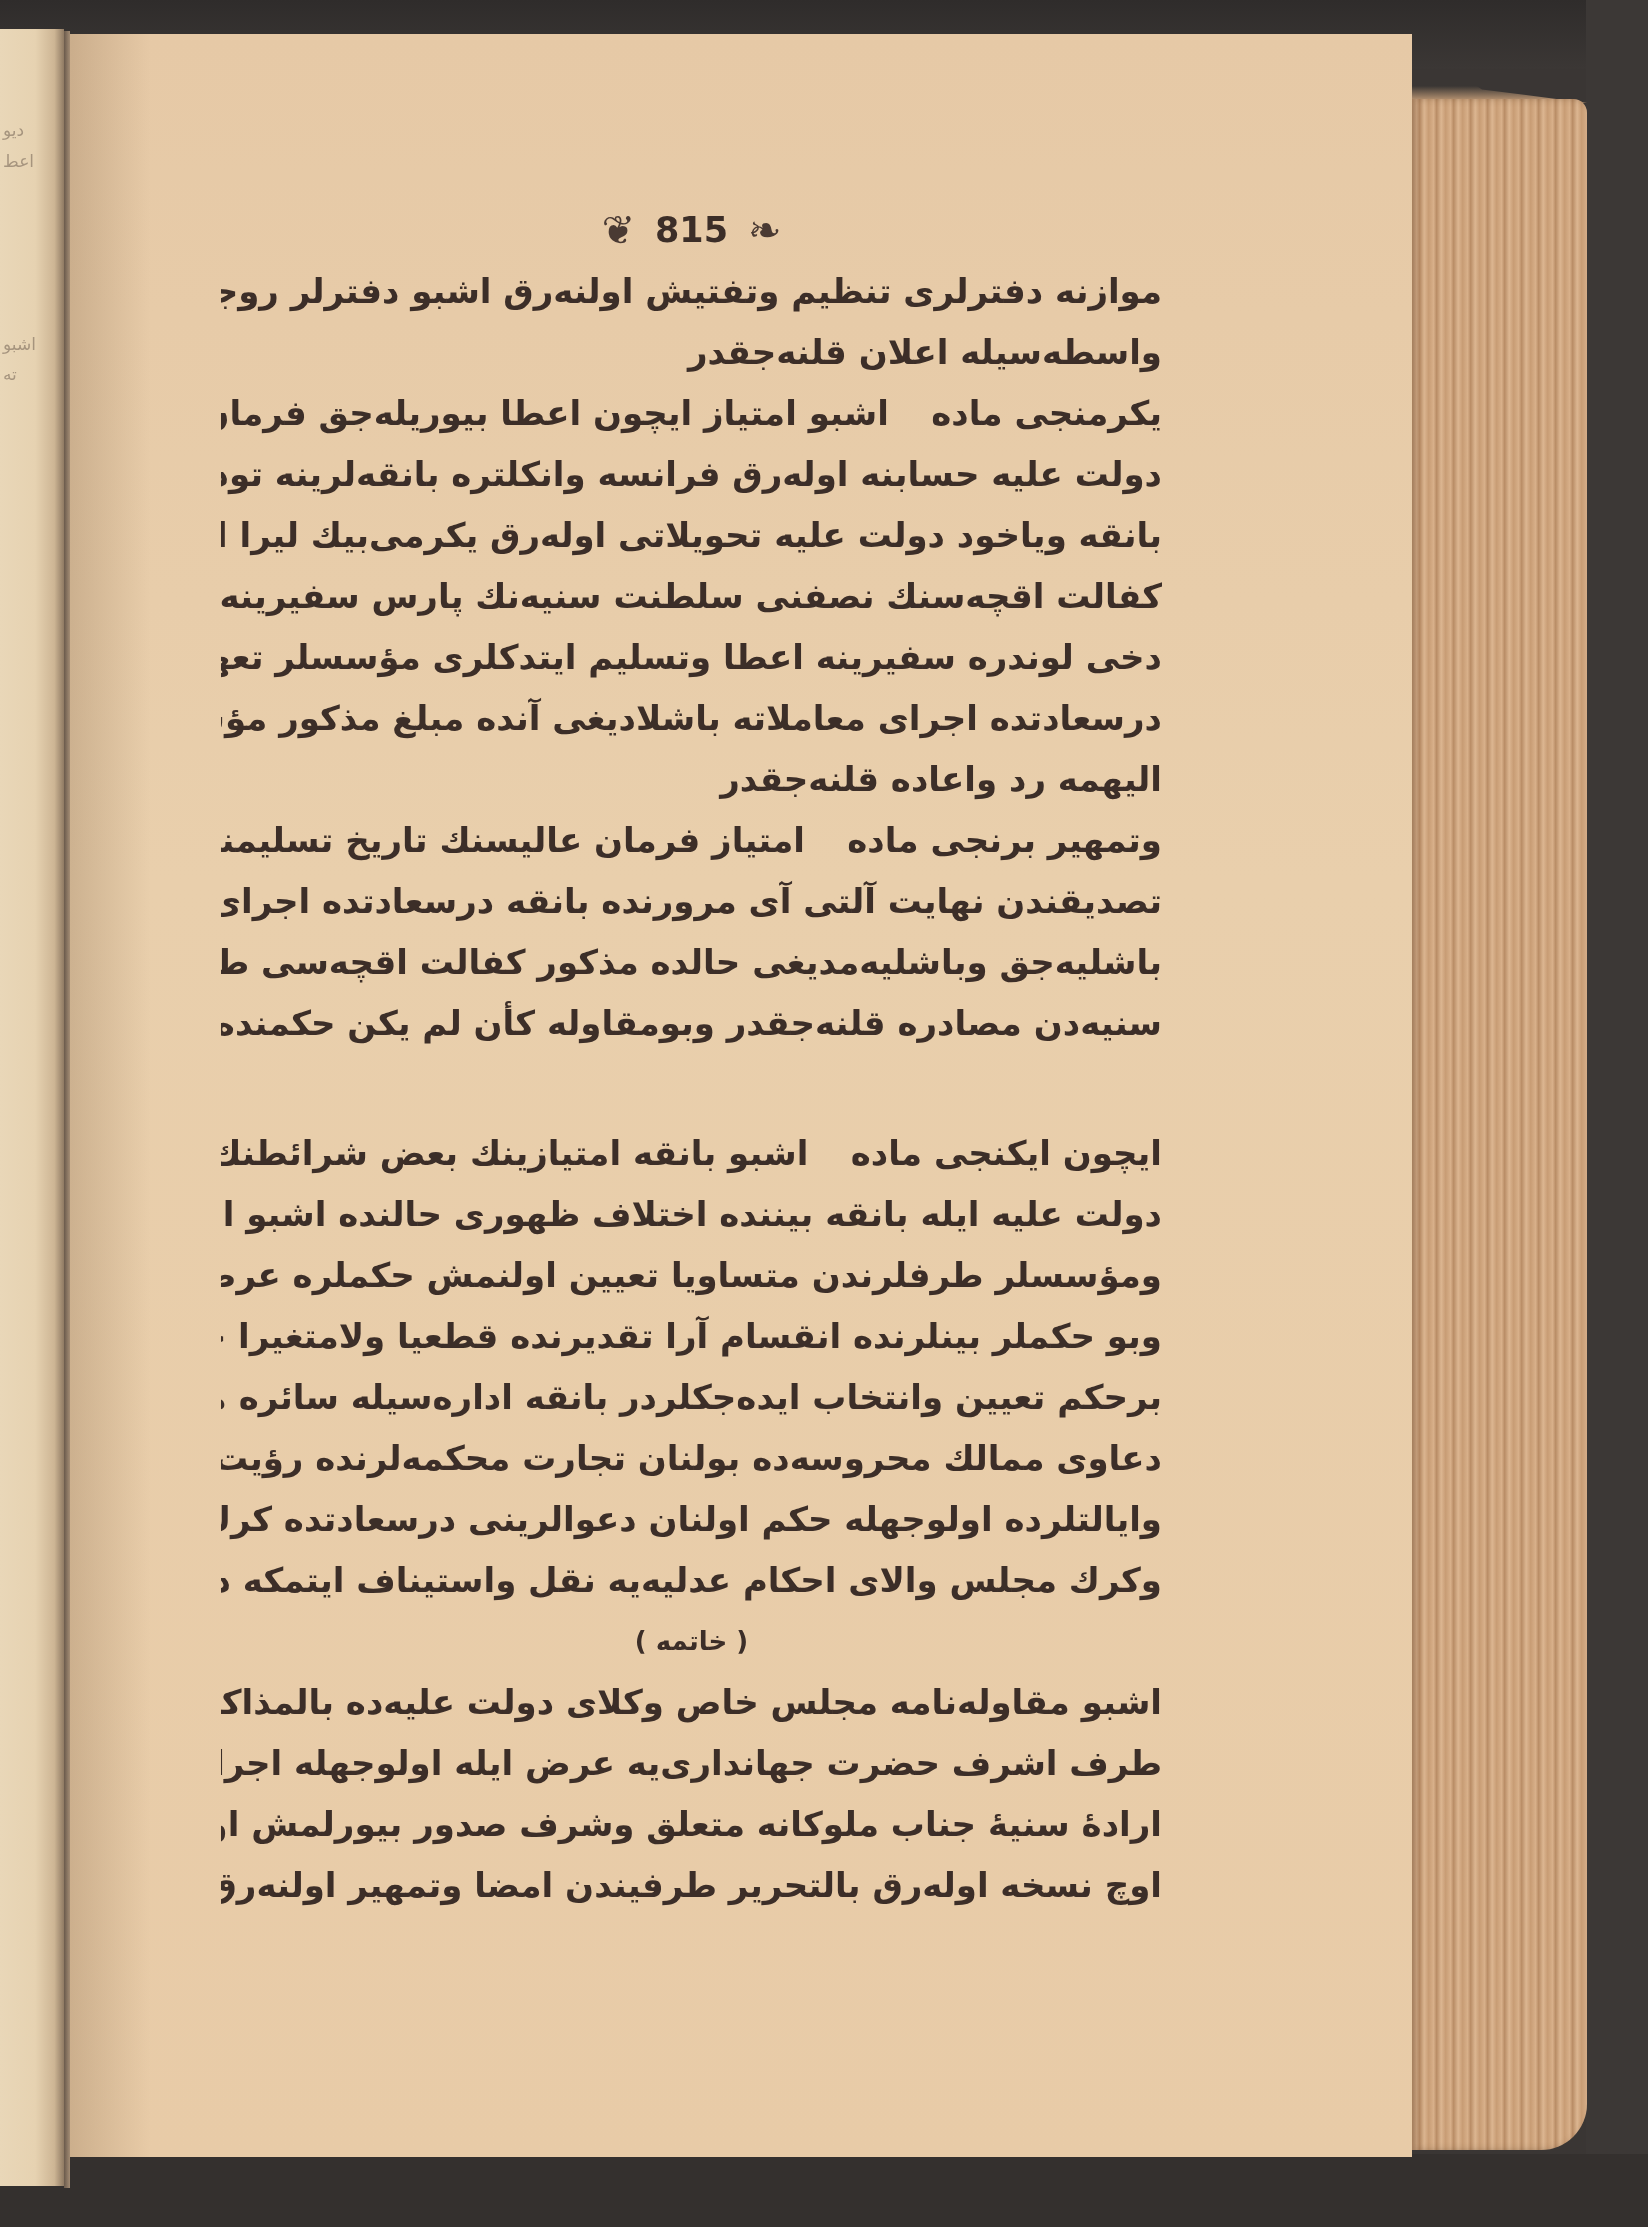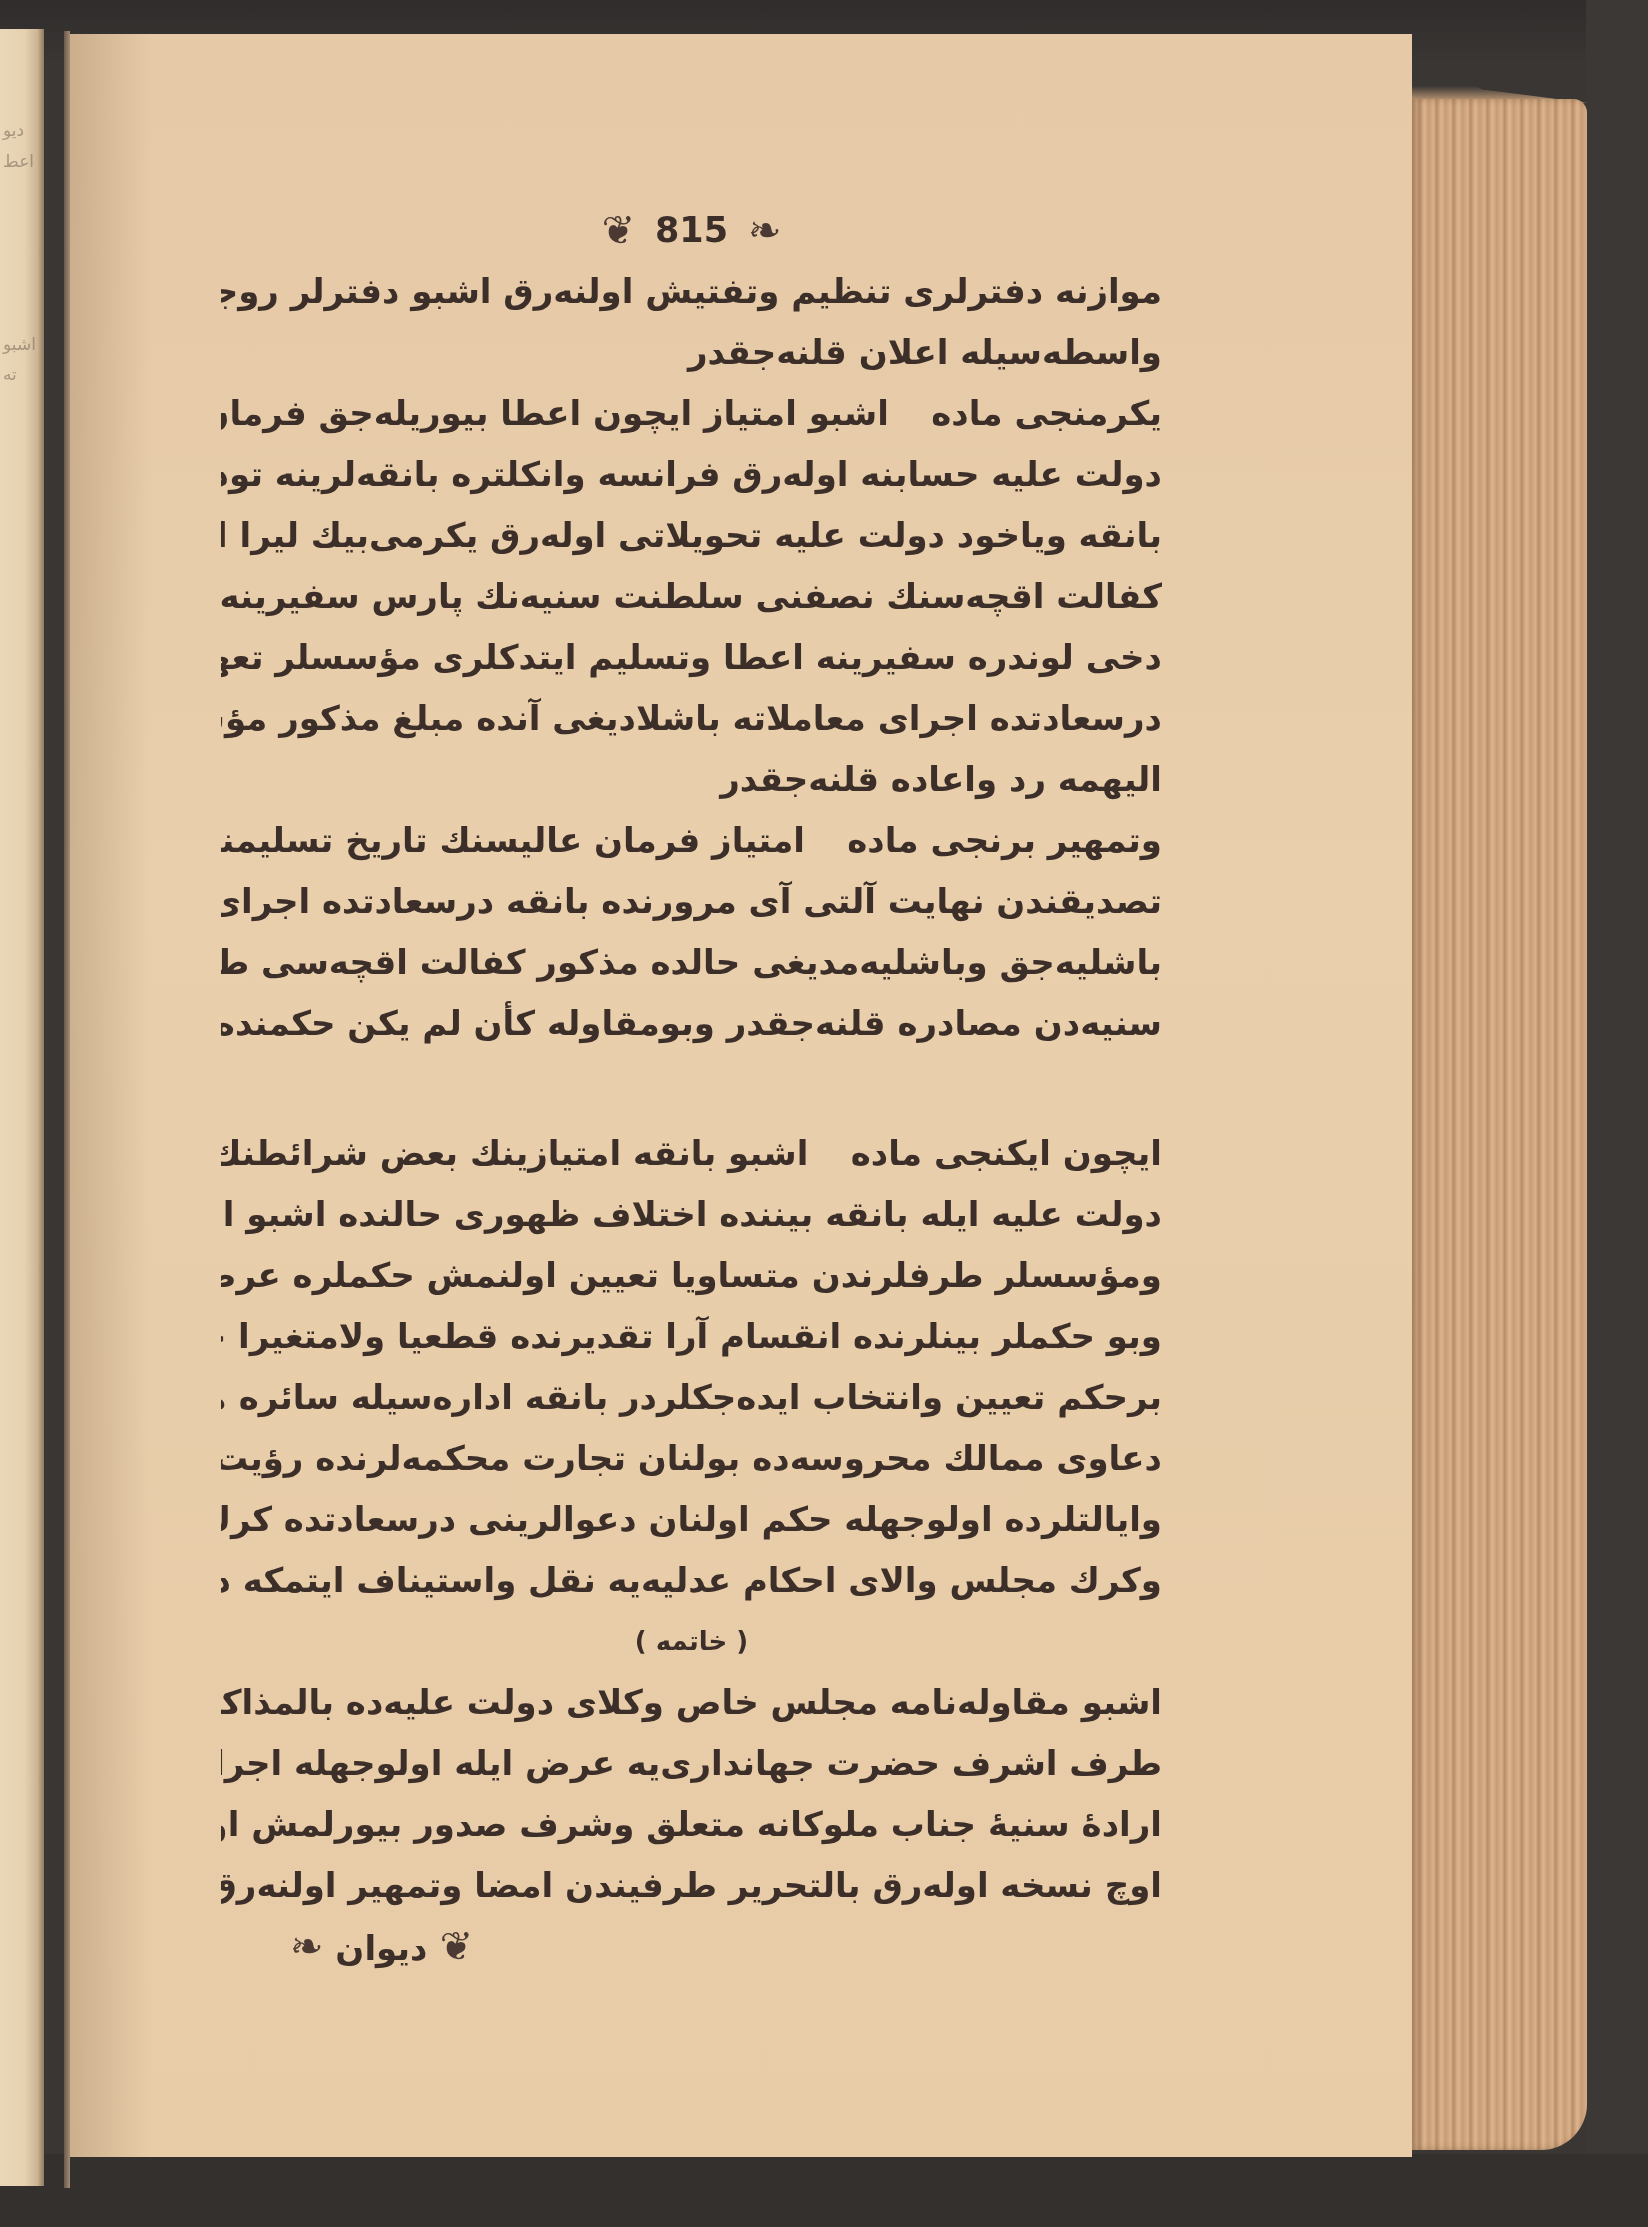--- a/index.html
+++ b/index.html
@@ -17,21 +17,21 @@
   .bottom-bg {
     position: absolute; left: 0; top: 2154px; width: 1649px; height: 74px;
     background: #34302e;
   }
   .right-bg {
     position: absolute; left: 1586px; top: 0; width: 63px; height: 2227px;
     background: #3c3836;
   }
   
   .left-page {
-    position: absolute; left: 0; top: 29px; width: 44px; height: 2157px;
+    position: absolute; left: 0; top: 29px; width: 64px; height: 2157px;
     background: linear-gradient(90deg, #e9d7b8 0%, #e6d2b1 55%, #cdb594 85%, #8f7a63 100%);
   }
   .left-page .frag {
     position: absolute; left: 3px; color: #8b7a68; font-size: 17px; direction: rtl;
     font-family: "DejaVu Sans", sans-serif; opacity: .7;
   }
   .gutter {
     position: absolute; left: 64px; top: 30.5px; width: 6.1px; height: 2157px;
     background: linear-gradient(90deg, #6a5a4c, #a38c74);
   }
@@ -160,20 +160,15 @@
 
     <div class="khatime">( خاتمه )</div>
 
     <div>
       <div class="line">اشبو مقاوله‌نامه مجلس خاص وکلای دولت علیه‌ده بالمذاکره قرارگیر اوله‌رق</div>
       <div class="line">طرف اشرف حضرت جهانداری‌یه عرض ایله اولوجهله اجراسی خصوصنه</div>
       <div class="line">ارادهٔ سنیهٔ جناب ملوکانه متعلق وشرف صدور بیورلمش اولمغله موجبنجه</div>
       <div class="line">اوچ نسخه اوله‌رق بالتحریر طرفیندن امضا وتمهیر اولنه‌رق برقطعه‌سی</div>
     </div>
 
-    <div class="footer">
-      <span class="orn">❦</span>
-      <span>دیوان</span>
-      <span class="orn">❧</span>
-    </div>
   </div>
 </div>
 
 
 </body></html>

